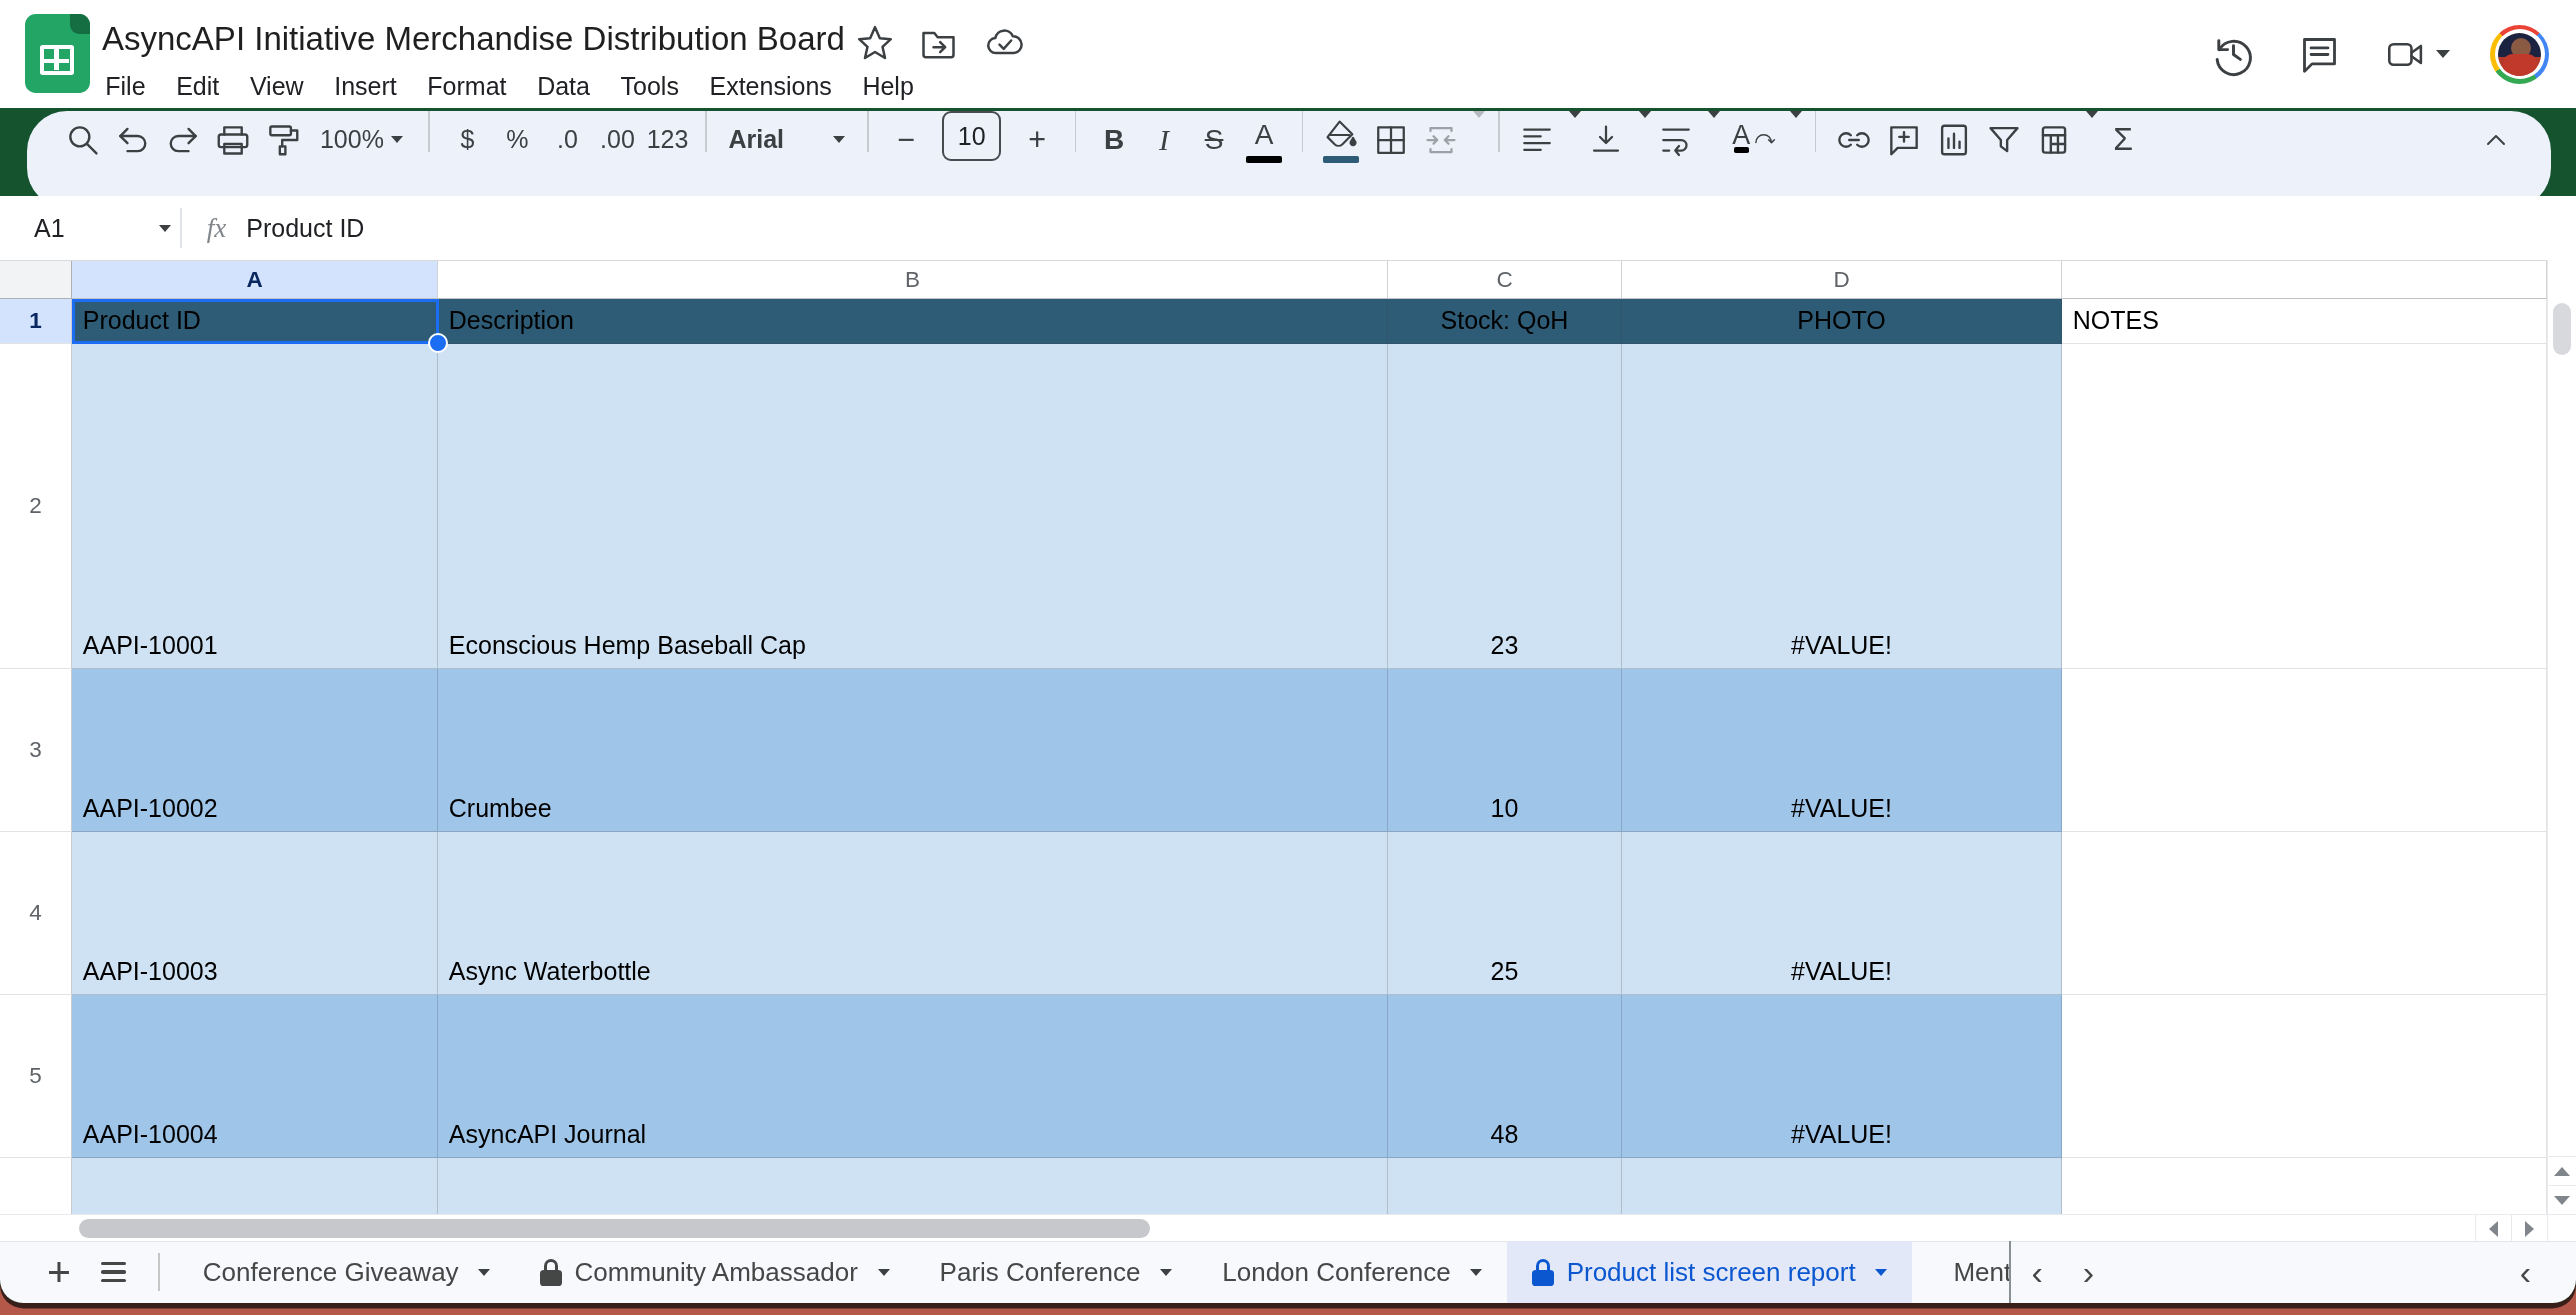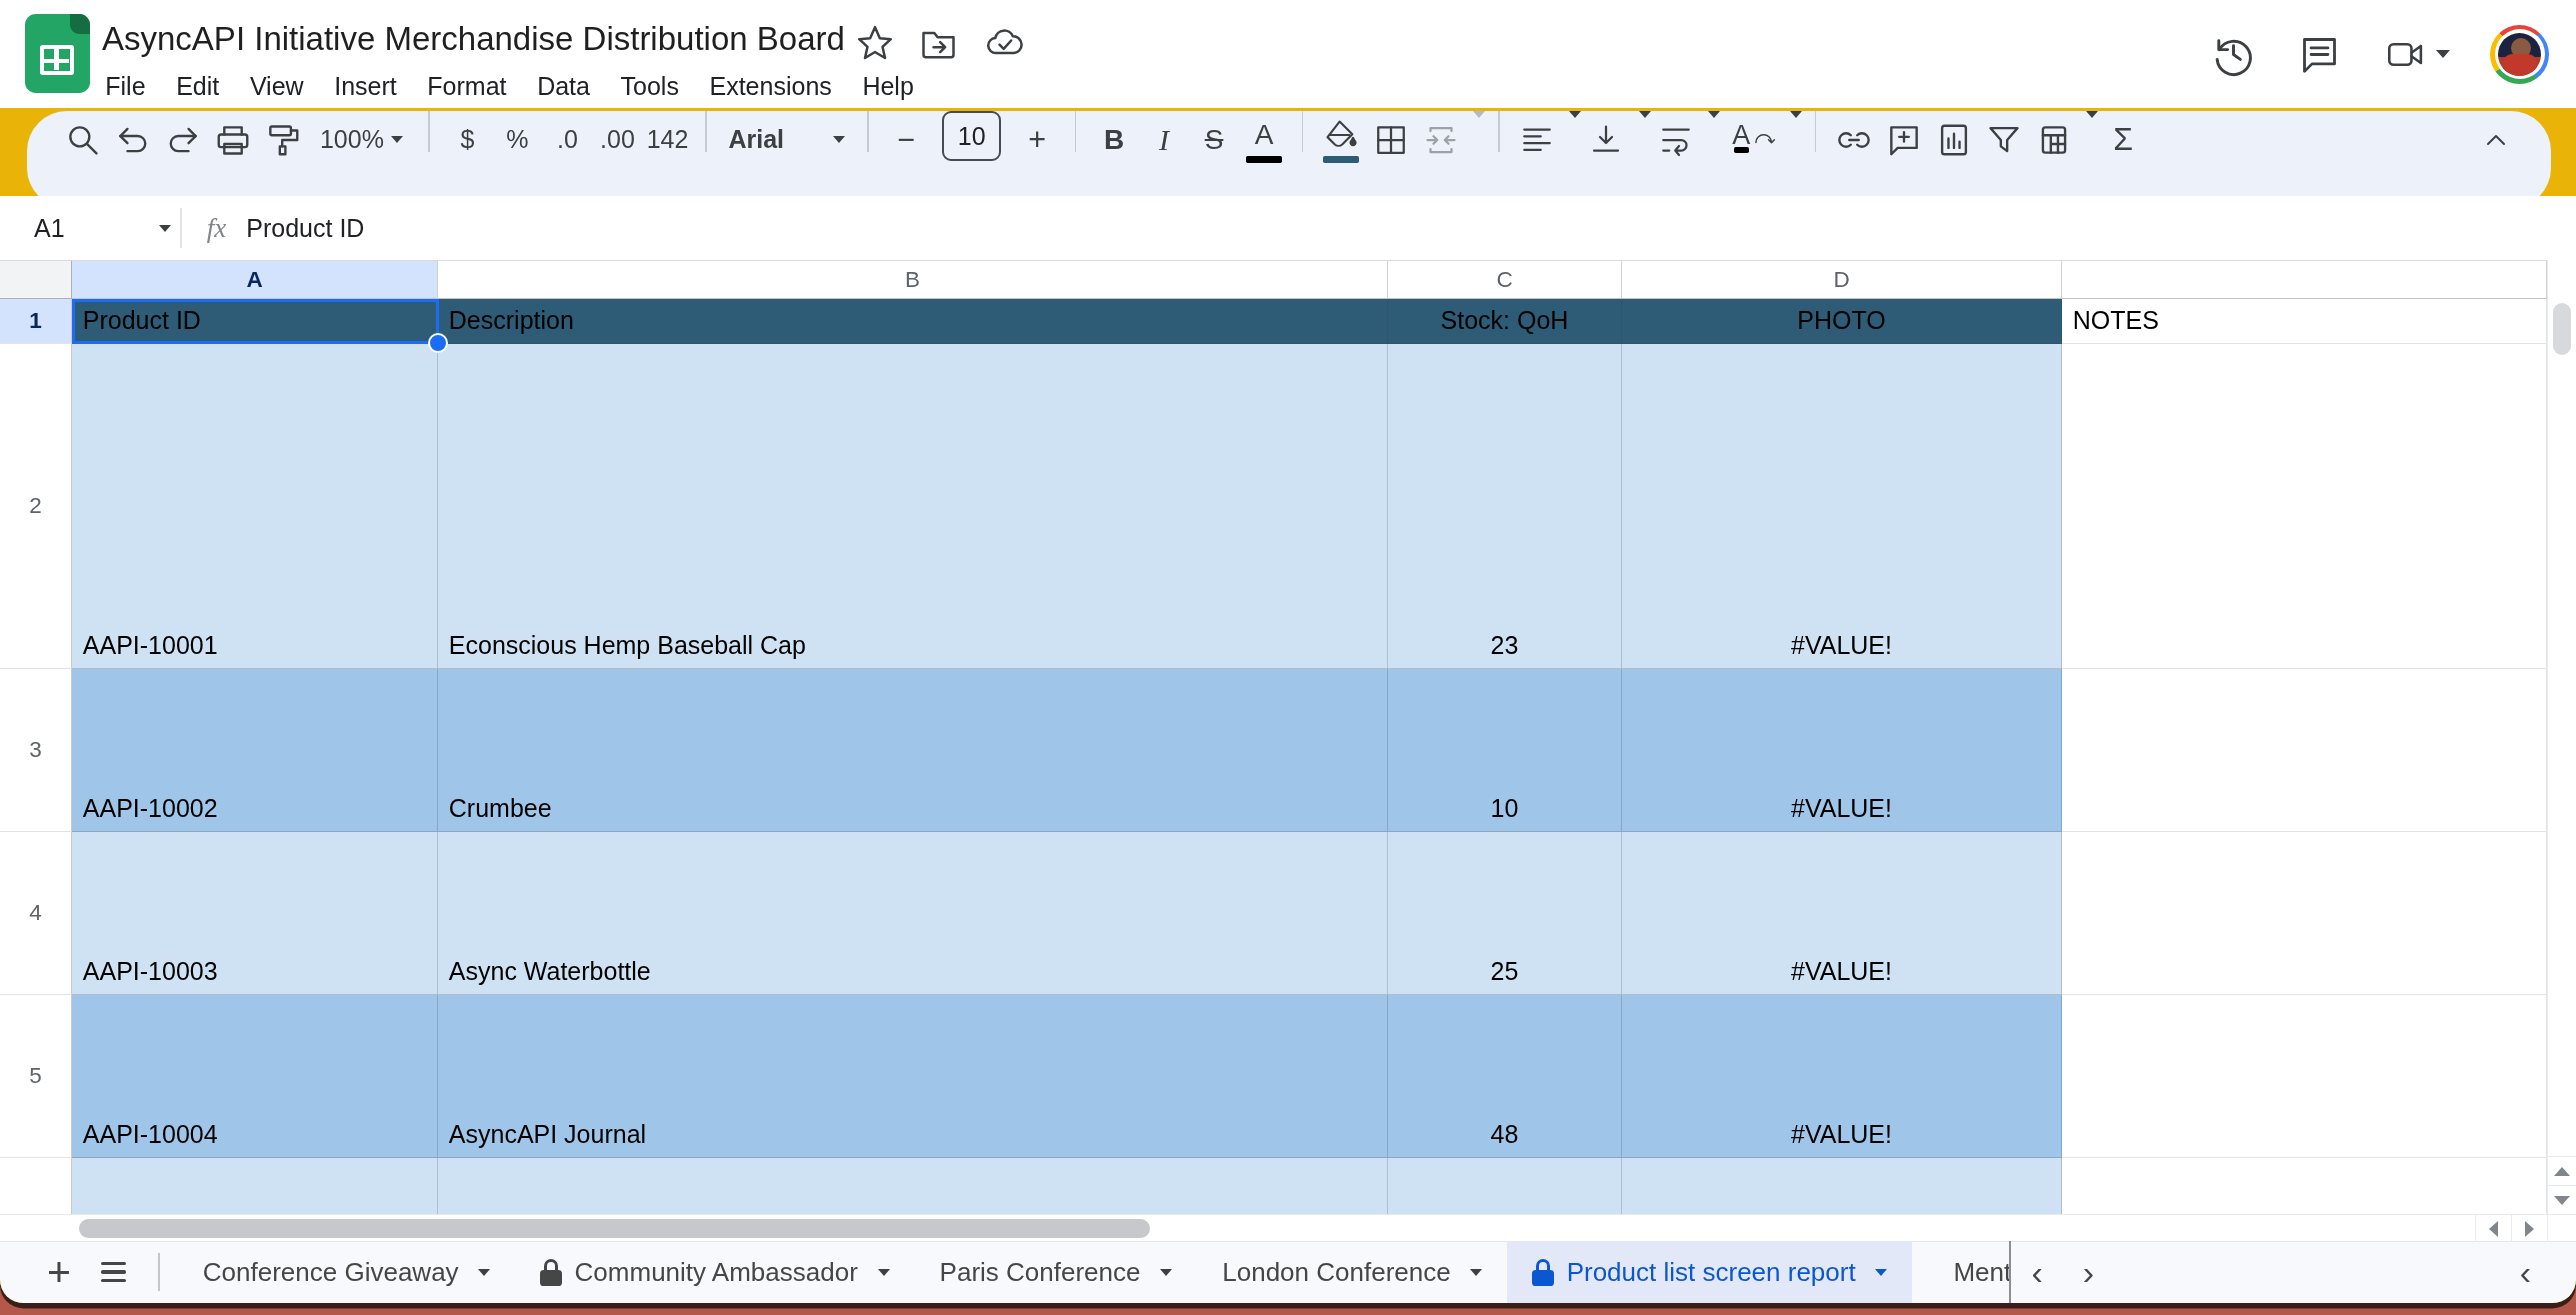--- a/index.html
+++ b/index.html
@@ -1,18 +1,18 @@
 <!DOCTYPE html>
 <html style="font-size:14.4px"><head>
 <meta charset="utf-8">
 <style>
   *{margin:0;padding:0;box-sizing:border-box}
   html,body{width:2576px;height:1316px}
   body{font-family:"Liberation Sans",sans-serif;background:#b4584a;overflow:hidden}
-  .window{position:absolute;top:0;left:0;width:2576px;height:1303px;background:#eab308;
+  .window{position:absolute;top:0;left:0;width:2576px;height:1303px;background:#14532d;
           border-radius:0 0 23.4px 23.4px;box-shadow:0 5.4px 0 rgba(43,25,20,.9);overflow:hidden}
 
   
   .topbar{position:absolute;top:0;left:0;width:100%;height:108px;background:#fff}
   .logo{position:absolute;left:25px;top:14.4px;width:65px;height:79px;background:#23a566;border-radius:10.8px}
   .logo .fold{position:absolute;right:0;top:0;width:20px;height:20px;background:#156e42;border-radius:0 10.8px 0 9px}
   .logo .pane{position:absolute;left:15.3px;top:30.5px;width:34px;height:30.5px;border:4.5px solid #fff;border-radius:2.7px}
   .logo .pane::before{content:"";position:absolute;left:0;top:10px;width:25px;height:4.5px;background:#fff}
   .logo .pane::after{content:"";position:absolute;left:10px;top:0;width:4.5px;height:21.6px;background:#fff}
   .doc-title{position:absolute;left:102px;top:20px;font-size:33px;color:#1f1f1f;white-space:nowrap}
@@ -211,21 +211,21 @@
     </span>
     <span class="tbi" style="min-width:108px">
       <span class="tbtxt">100%</span>
       <span class="car sm"></span>
     </span>
     <span class="tb-div"></span>
     <span class="tbi tbtxt">$</span>
     <span class="tbi tbtxt">%</span>
     <span class="tbi tbtxt">.0</span>
     <span class="tbi tbtxt">.00</span>
-    <span class="tbi tbtxt">142</span>
+    <span class="tbi tbtxt">123</span>
     <span class="tb-div"></span>
     <span class="tbi" style="min-width:135px;justify-content:space-between;padding:0 9px">
       <span class="tbtxt" style="font-weight:700">Arial</span>
       <span class="car sm"></span>
     </span>
     <span class="tb-div"></span>
     <span class="tbi tbtxt" style="font-weight:400;font-size:30.5px">−</span>
     <span class="fontsize-box">10</span>
     <span class="tbi tbtxt" style="font-weight:400;font-size:30.5px">+</span>
     <span class="tb-div"></span>

